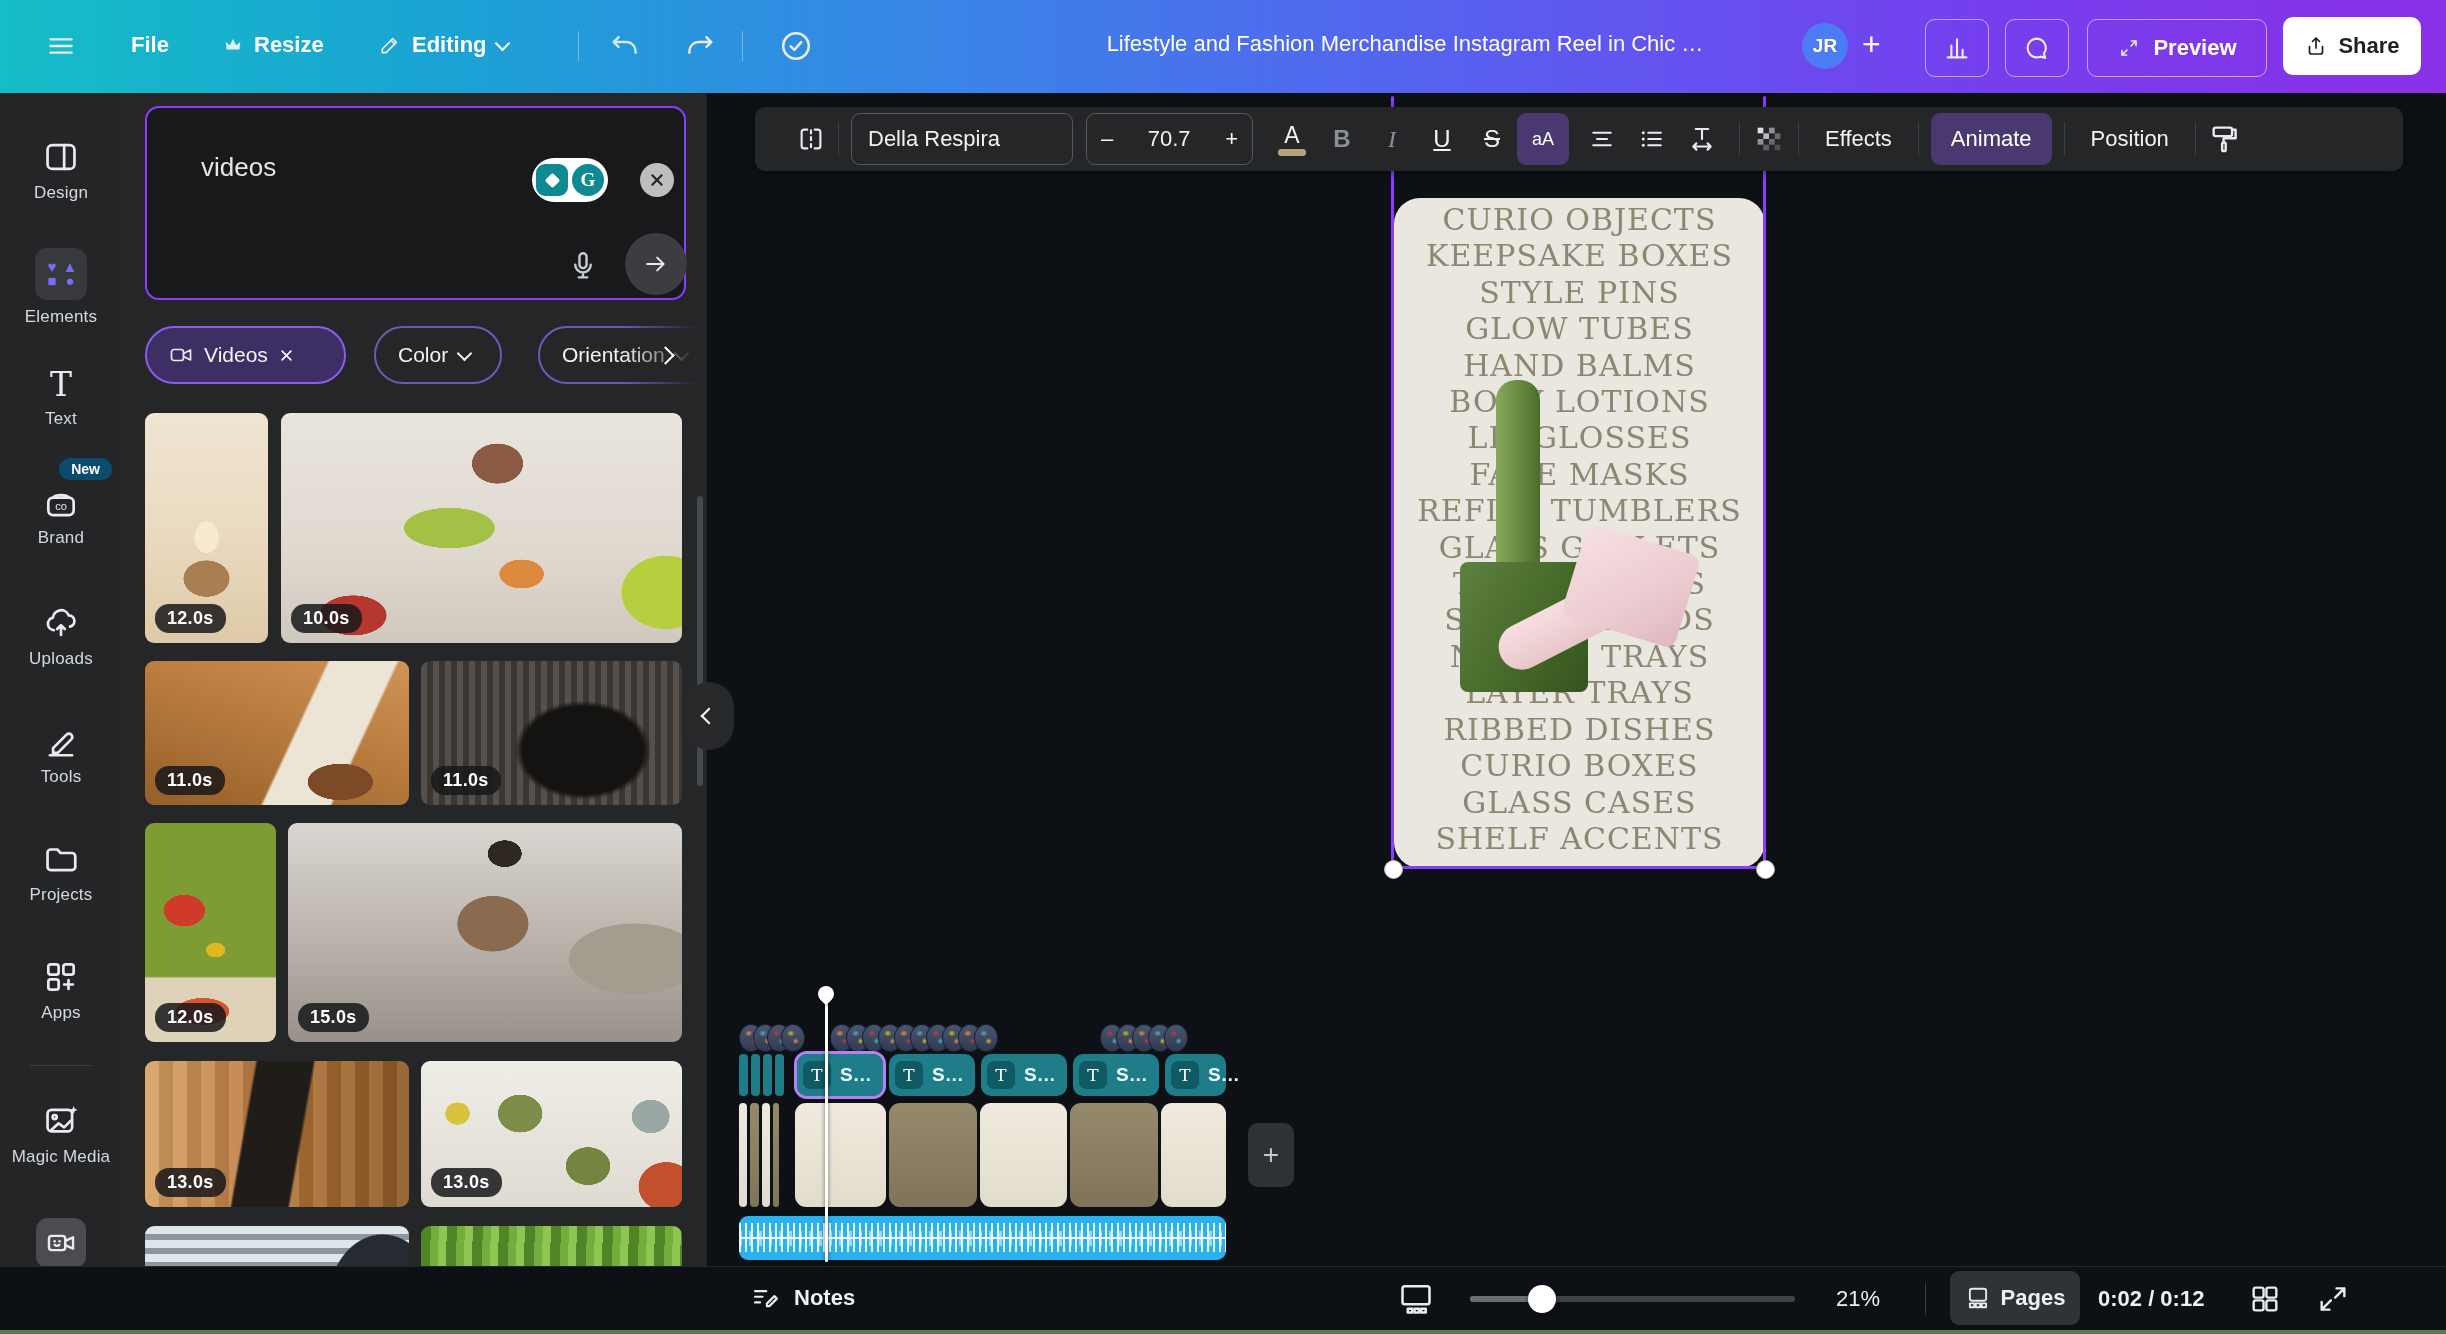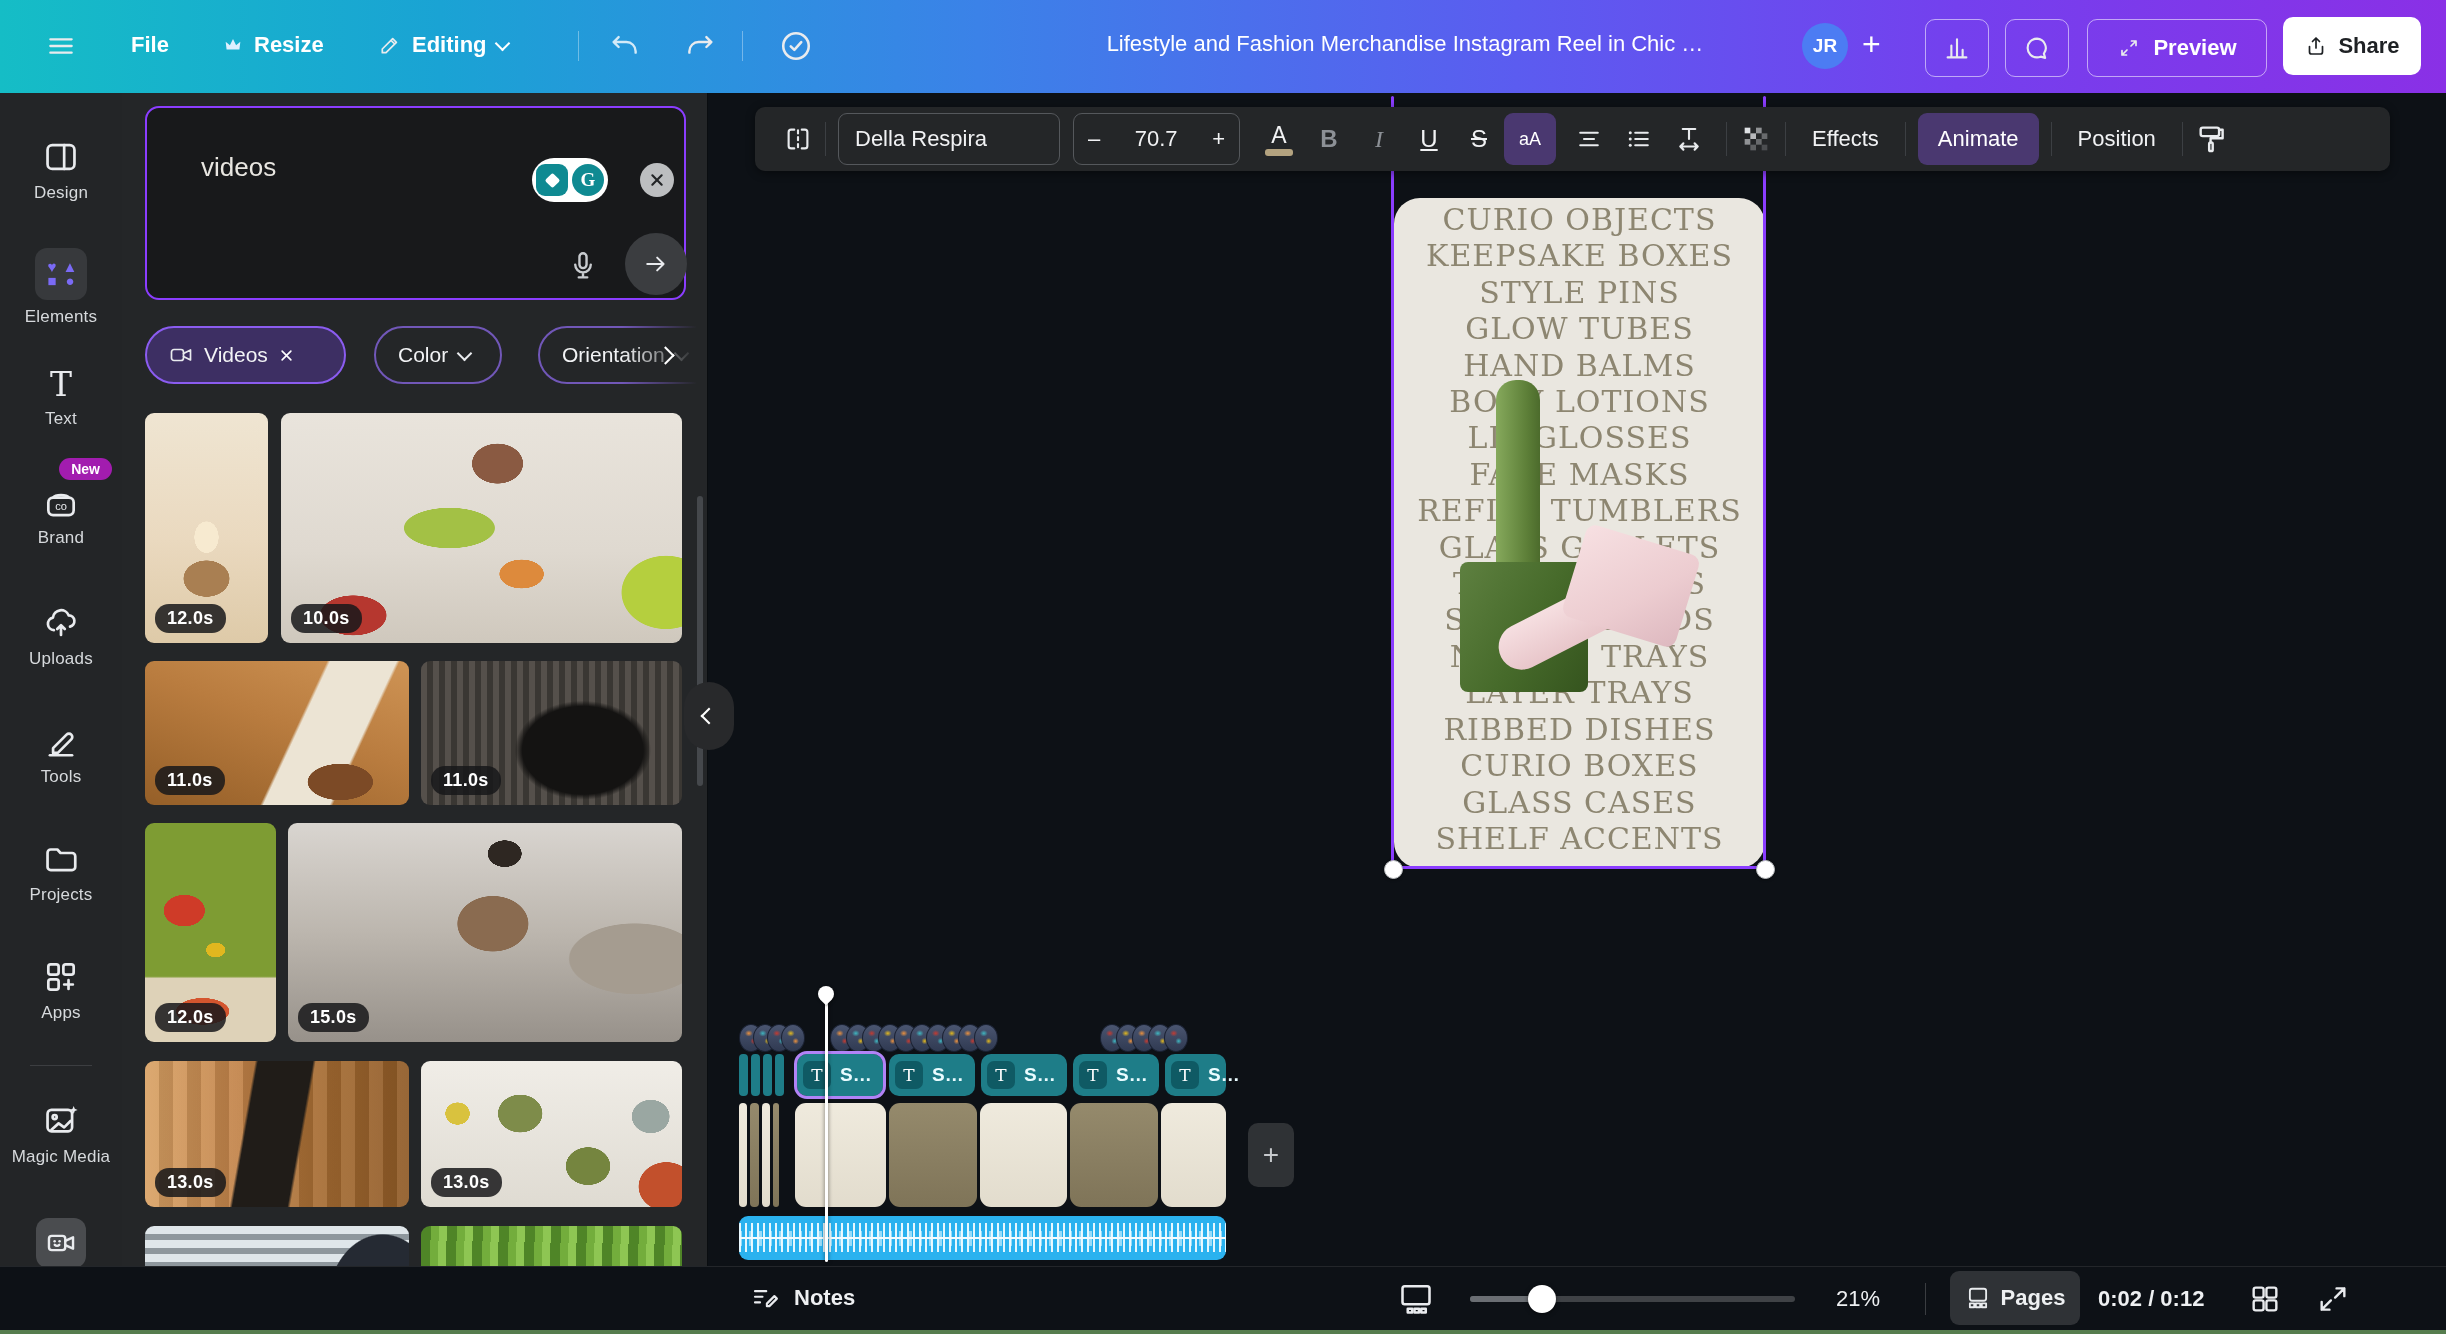--- a/index.html
+++ b/index.html
@@ -25,21 +25,21 @@
   #share-btn{left:2283px;top:17px;width:138px;height:58px;background:#fff;border-radius:10px;
              display:flex;align-items:center;justify-content:center;gap:10px;color:#1e2124;font-size:22px;font-weight:600;}
 
   
   #rail{left:0;top:93px;width:122px;height:1241px;background:#232527;}
   .rail-item{position:absolute;left:0;width:122px;display:flex;flex-direction:column;align-items:center;gap:7px;color:#d6d9dc;}
   .rail-item .lbl{font-size:17px;letter-spacing:.2px;max-width:118px;white-space:nowrap;overflow:hidden;text-overflow:ellipsis;}
   .el-box{width:52px;height:52px;border-radius:12px;background:#37393c;display:grid;grid-template-columns:15px 15px;
           grid-gap:0 3px;align-content:center;justify-content:center;}
   .el-box span{color:#7a6af5;font-size:15px;line-height:14px;text-align:center;}
-  .badge-new{background:#a21caf;color:#fff;font-size:14px;font-weight:700;padding:3px 12px;border-radius:11px;}
+  .badge-new{background:#0c4a6e;color:#fff;font-size:14px;font-weight:700;padding:3px 12px;border-radius:11px;}
   .rail-divider{position:absolute;left:30px;width:62px;height:1px;background:#3c3e41;}
   .t-glyph{font-family:"DejaVu Serif",serif;font-size:33px;line-height:34px;color:#e9ebee;}
   .faceless-box{width:50px;height:50px;border-radius:12px;background:#4a4c4f;display:flex;align-items:center;justify-content:center;}
 
   
   #panel{left:122px;top:93px;width:585px;height:1241px;background:#242628;overflow:hidden;border-right:1px solid #0a0d10;}
   #search-box{left:23px;top:13px;width:537px;height:190px;background:#18191b;border:2px solid #8b3dff;border-radius:14px;}
   #search-query{left:54px;top:44px;font-size:26px;color:#e8e6e1;}
   #assist-pill{left:385px;top:50px;width:76px;height:44px;background:#fff;border-radius:22px;
                display:flex;align-items:center;justify-content:center;gap:4px;}
@@ -67,21 +67,21 @@
   #panel-scrollbar{left:575px;top:403px;width:6px;height:290px;border-radius:3px;background:#45484c;}
 
   
   #handle{left:684px;top:682px;width:50px;height:68px;border-radius:25px;background:#28292b;
           display:flex;align-items:center;justify-content:center;z-index:30;}
 
   
   #canvas{left:0;top:0;width:2446px;height:1334px;pointer-events:none;}
   #canvas > *{pointer-events:auto;border-radius:26px;}
   #txt-toolbar{left:755px;top:107px;width:1635px;height:64px;background:#242628;border-radius:10px;
-               box-shadow:0 2px 10px rgba(0,0,0,.45);display:flex;align-items:center;z-index:20;}
+               box-shadow:0 2px 10px rgba(0,0,0,.45);display:flex;align-items:center;z-index:20;padding-left:13px;}
   .tb-div{width:1px;height:34px;background:#3c3f43;margin:0 12px;flex:none;}
   .tb-box{height:52px;border:1.5px solid #55585c;border-radius:9px;display:flex;align-items:center;box-sizing:border-box;}
   .tb-glyph{width:50px;height:52px;display:flex;flex-direction:column;align-items:center;justify-content:center;
             font-size:24px;color:#f1f2f4;flex:none;}
   .tb-pill{height:52px;border-radius:9px;background:#4a3870;display:flex;align-items:center;justify-content:center;
            color:#fff;flex:none;}
   .tb-label{font-size:22px;color:#f1f2f4;font-weight:500;flex:none;}
 
   #page-border-l,#page-border-r{width:3px;top:96px;height:773px;background:#8b3dff;z-index:5;}
   #page-border-b{left:1391px;top:866px;width:375px;height:3px;background:#8b3dff;z-index:5;}

